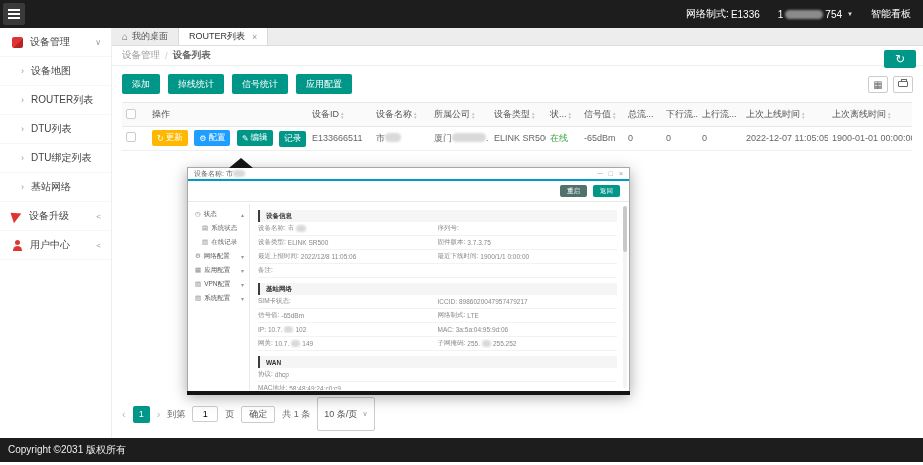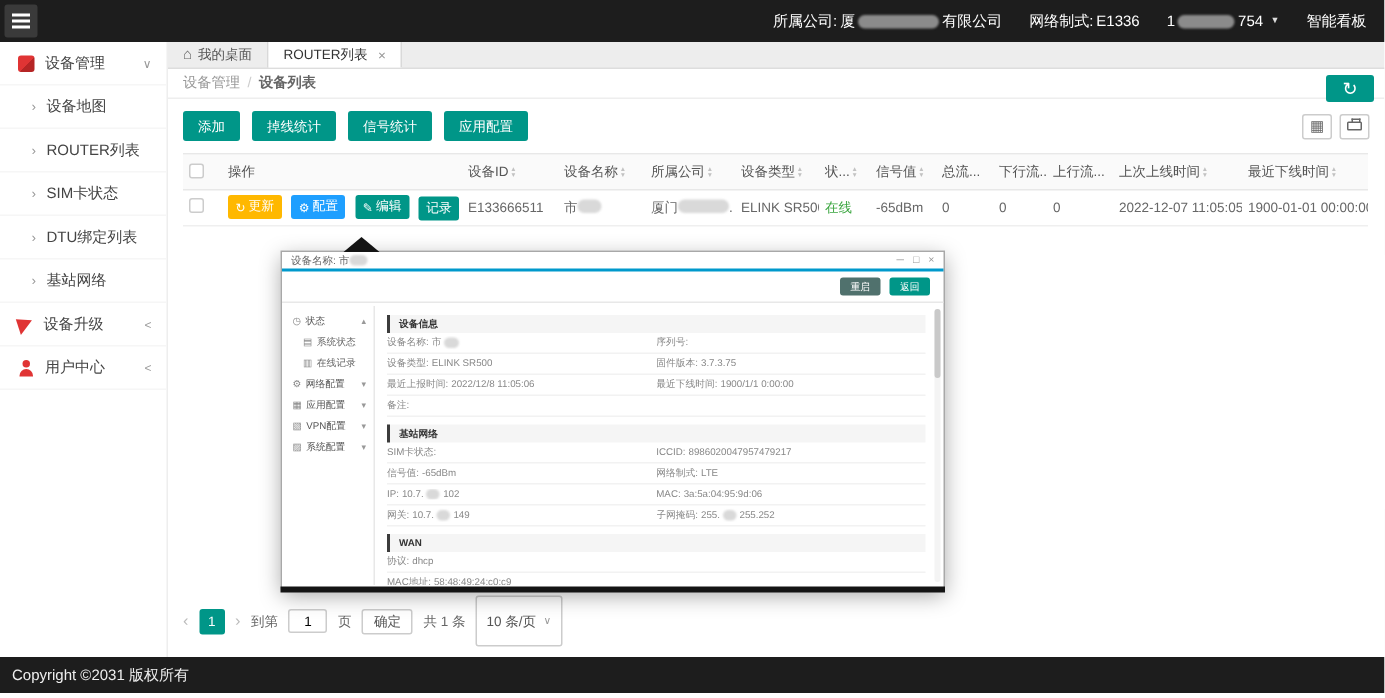--- a/index.html
+++ b/index.html
@@ -105,26 +105,20 @@
 <body>
 
 <div class="topbar">
   <div class="burger">
       <i></i>
       <i></i>
       <i></i>
     </div>
   <div class="topbar-right">
     <span class="tchunk">
-      <span>所属公司:</span>
-      <span>厦</span>
-      <span class="rd dark w54"></span>
-      <span>有限公司</span>
-    </span>
-    <span class="tchunk">
       <span>网络制式:</span>
       <span>E1336</span>
     </span>
     <span class="tchunk">
       <span>1</span>
       <span class="rd dark w38"></span>
       <span>754</span>
       <span class="ddcaret">▼</span>
     </span>
     <span>智能看板</span>
@@ -140,21 +134,21 @@
   <div class="side-item side-sub">
     <span class="gt">›</span>
     <span>设备地图</span>
   </div>
   <div class="side-item side-sub">
     <span class="gt">›</span>
     <span>ROUTER列表</span>
   </div>
   <div class="side-item side-sub">
     <span class="gt">›</span>
-    <span>SIM卡状态</span>
+    <span>DTU列表</span>
   </div>
   <div class="side-item side-sub">
     <span class="gt">›</span>
     <span>DTU绑定列表</span>
   </div>
   <div class="side-item side-sub">
     <span class="gt">›</span>
     <span>基站网络</span>
   </div>
   <div class="side-item">
@@ -259,21 +253,21 @@
                 <i>▴</i>
                 <i>▾</i>
               </span></th>
           <th><span>总流...</span></th>
           <th><span>下行流...</span></th>
           <th><span>上行流...</span></th>
           <th><span>上次上线时间</span><span class="sort">
                 <i>▴</i>
                 <i>▾</i>
               </span></th>
-          <th><span>最近下线时间</span><span class="sort">
+          <th><span>上次离线时间</span><span class="sort">
                 <i>▴</i>
                 <i>▾</i>
               </span></th>
         </tr>
       </thead>
       <tbody>
         <tr>
           <td><span class="cb"></span></td>
           <td>
             <span class="rbtn orange">

